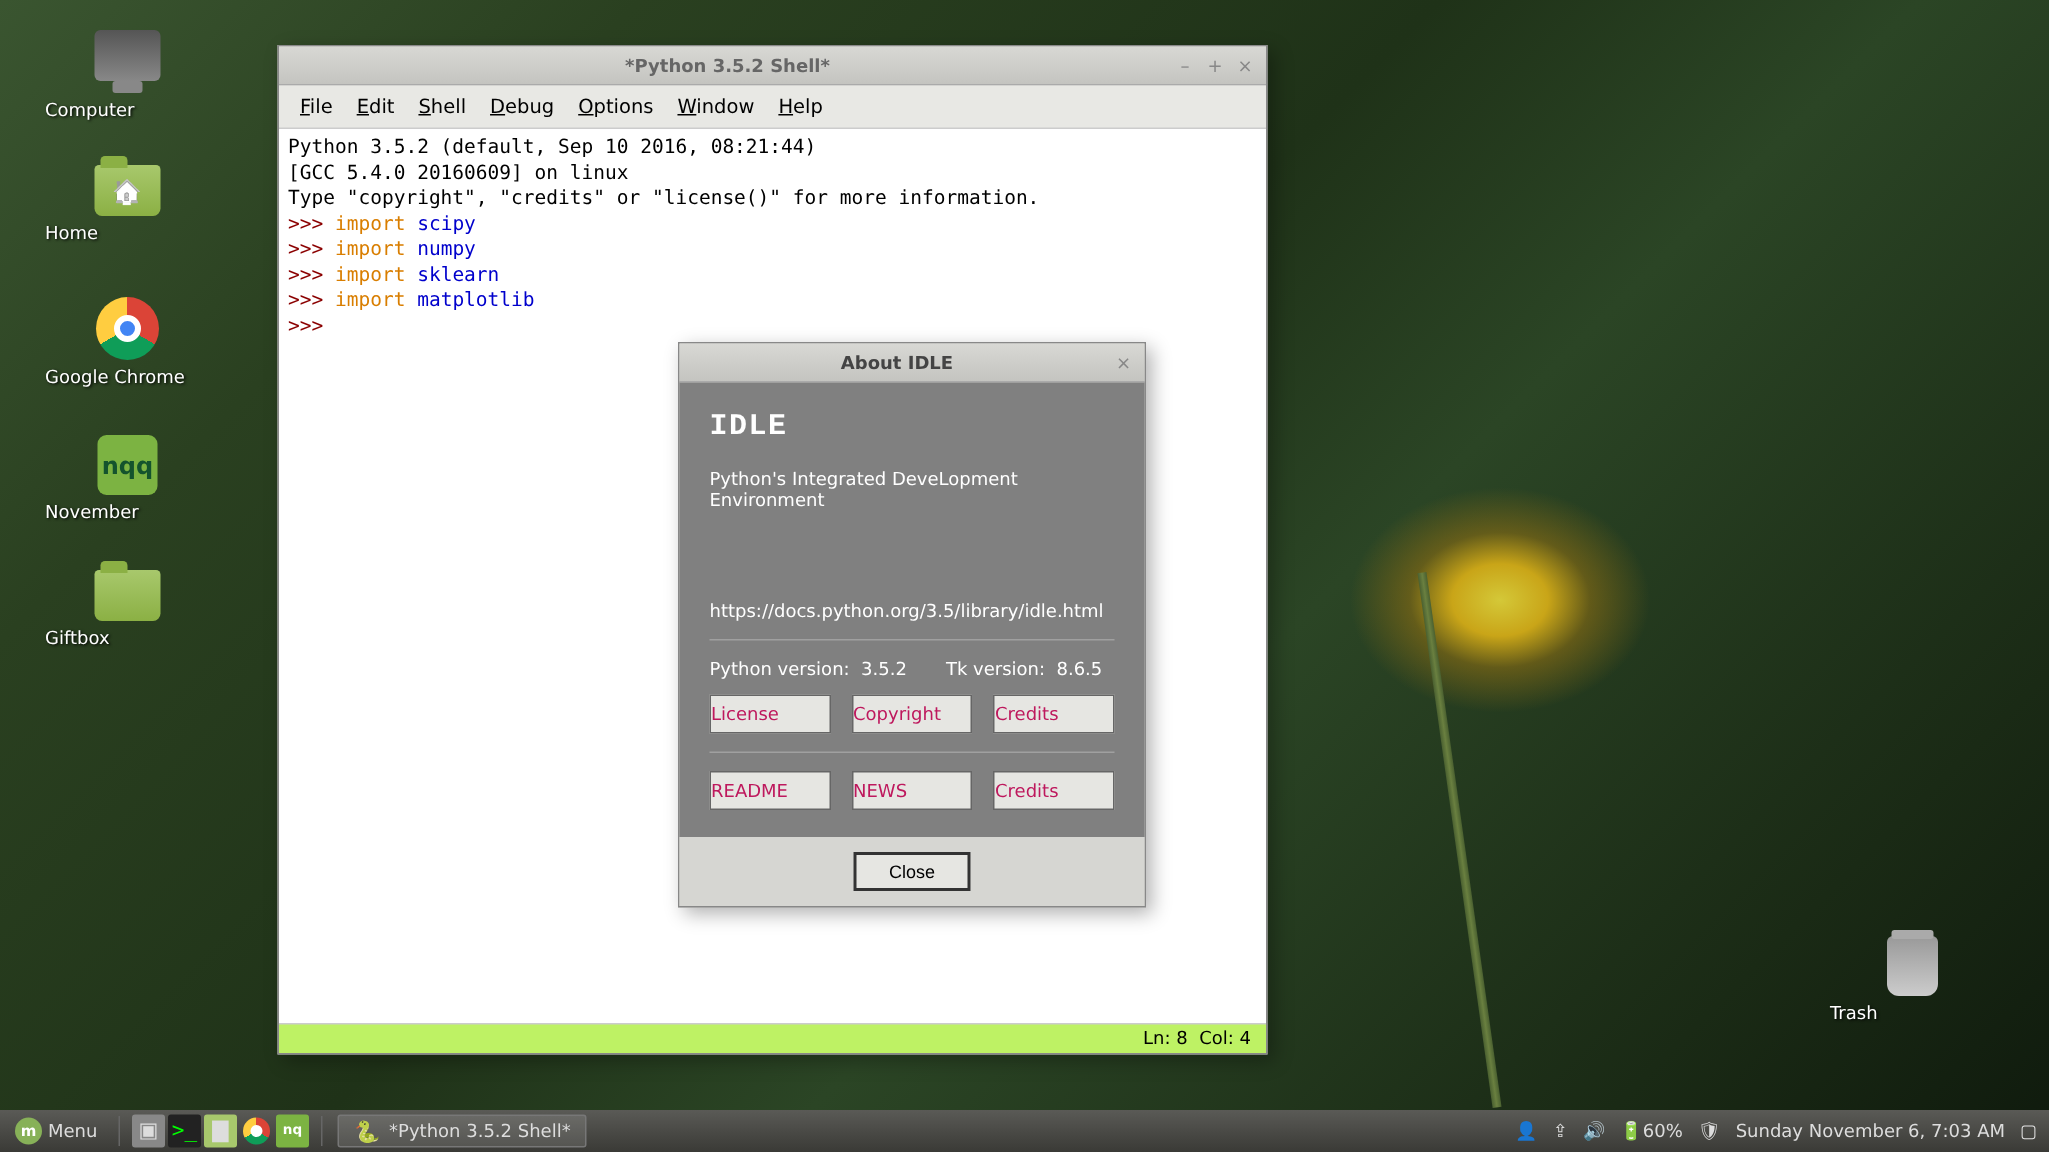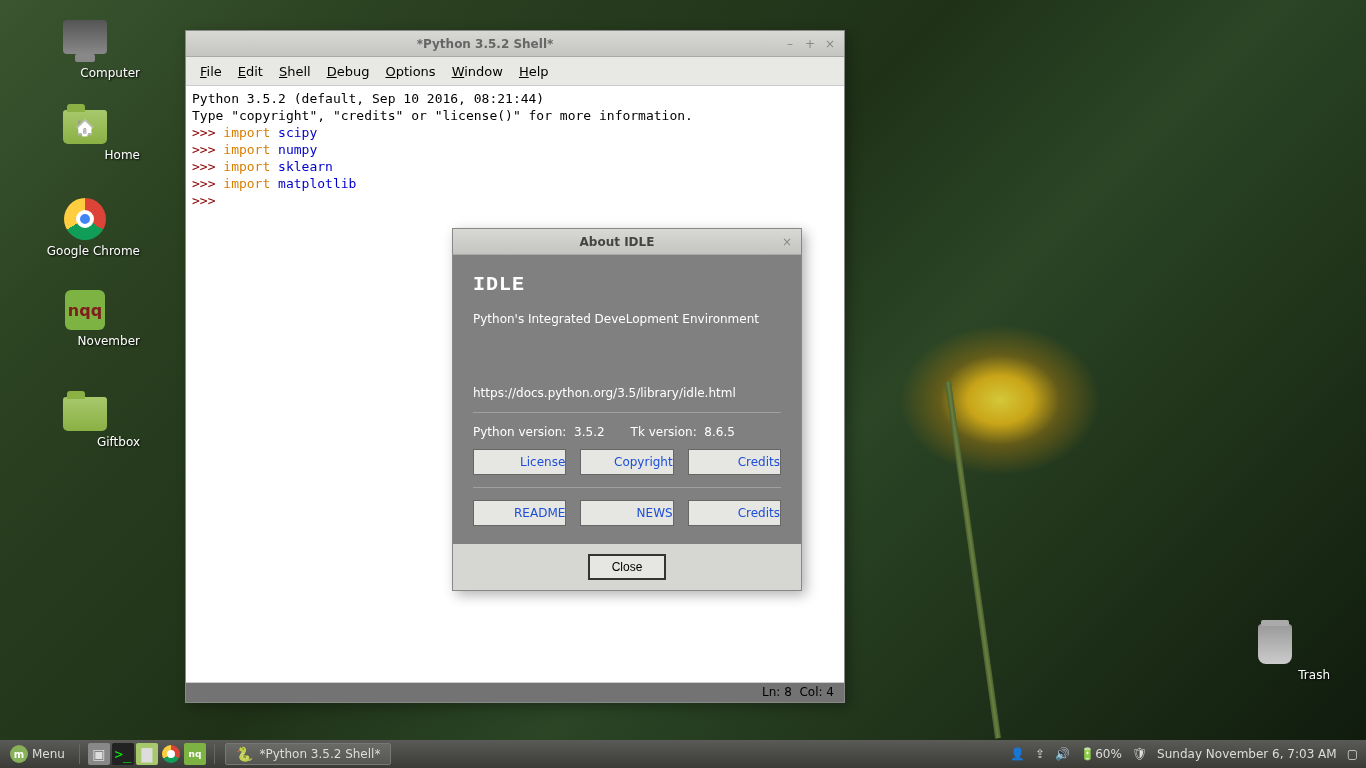--- a/index.html
+++ b/index.html
@@ -1,50 +1,50 @@
 <!DOCTYPE html>
 <html><head>
 <meta charset="utf-8">
 <style>
 *{margin:0;padding:0;box-sizing:border-box}
 body{width:1366px;height:768px;overflow:hidden;font-family:"DejaVu Sans",sans-serif;font-size:13px;position:relative;background:#2b4020}
 .wallpaper{position:absolute;inset:0;background:radial-gradient(ellipse 400px 300px at 1000px 400px,#d4c838 0%,#c9a518 8%,rgba(139,110,20,0.6) 15%,transparent 25%),linear-gradient(135deg,#3a5530 0%,#2a4020 20%,#1f3218 45%,#2b4525 60%,#1a2a15 85%,#0f1a0d 100%)}
 .flower-stem{position:absolute;left:970px;top:380px;width:6px;height:360px;background:linear-gradient(90deg,#4a6030,#6a8040,#4a6030);transform:rotate(-8deg)}
-.desktop-icon{position:absolute;width:110px;text-align:right;color:#fff;cursor:pointer}
+.desktop-icon{position:absolute;width:110px;text-align:left;color:#fff;cursor:pointer}
 .desktop-icon .ico{width:48px;height:48px;margin:0 auto 4px;display:flex;align-items:center;justify-content:center}
 .desktop-icon .lbl{font-size:12px;text-shadow:1px 1px 2px #000}
 .ico-monitor{background:linear-gradient(#555,#888);border-radius:4px;position:relative}
 .ico-monitor::after{content:"";position:absolute;bottom:-8px;left:50%;transform:translateX(-50%);width:20px;height:8px;background:#888;border-radius:2px}
 .ico-folder{background:linear-gradient(#a8c86c,#8bb044);border-radius:3px 3px 5px 5px;position:relative}
 .ico-folder::before{content:"";position:absolute;top:-6px;left:4px;width:18px;height:8px;background:#8bb044;border-radius:3px 3px 0 0}
 .ico-home::after{content:"🏠";position:absolute;inset:0;display:flex;align-items:center;justify-content:center;font-size:16px;filter:grayscale(1) brightness(1.5)}
 .ico-chrome{border-radius:50%;background:conic-gradient(#db4437 0 120deg,#0f9d58 120deg 240deg,#ffcd40 240deg 360deg);position:relative}
 .ico-chrome::after{content:"";position:absolute;inset:28%;background:#4285f4;border:4px solid #fff;border-radius:50%}
-.ico-nqq{background:#7cb342;border-radius:6px;color:#7f1d1d;font-weight:bold;font-size:16px}
+.ico-nqq{background:#7cb342;border-radius:6px;color:#14532d;font-weight:bold;font-size:16px}
 .ico-trash{background:linear-gradient(#999,#ccc);border-radius:4px 4px 8px 8px;position:relative}
 .ico-trash::before{content:"";position:absolute;top:-4px;left:10%;right:10%;height:6px;background:#aaa;border-radius:2px}
 .window{position:absolute;background:#d6d6d2;border:1px solid #888;box-shadow:4px 4px 12px rgba(0,0,0,0.3)}
 .titlebar{height:26px;background:linear-gradient(#d8d8d4,#c4c4c0);border-bottom:1px solid #aaa;display:flex;align-items:center;padding:0 6px;font-size:12px;color:#666}
 .titlebar .ttl{flex:1;text-align:center;font-weight:bold}
 .titlebar .tbtn{width:16px;height:16px;margin-left:4px;color:#888;cursor:pointer;text-align:center;line-height:16px}
 .menubar{height:24px;background:#e8e8e4;display:flex;align-items:center;padding:14px 6px;border-bottom:1px solid #ccc}
 .menubar .mi{padding:2px 8px;cursor:pointer;font-size:13px}
 .menubar .mi u{text-decoration:underline}
 .shell-text{background:#fff;padding:4px 6px;font-family:"DejaVu Sans Mono",monospace;font-size:13px;line-height:17px;height:596px;overflow:hidden}
 .shell-text .kw{color:#d97e00}
 .shell-text .pr{color:#8b0000}
 .shell-text .bl{color:#0000cc}
-.statusbar{height:20px;background:#737373;border-top:1px solid #ccc;text-align:right;padding:2px 10px;font-size:12px}
+.statusbar{height:20px;background:#bef264;border-top:1px solid #ccc;text-align:right;padding:2px 10px;font-size:12px}
 .about-body{background:#808080;color:#fff;padding:18px 20px;font-size:12px}
 .about-title{font-family:Liberation Mono, monospace;font-size:20px;font-weight:bold;letter-spacing:1px;margin-bottom:16px}
 .about-sub{margin-bottom:60px}
 .about-row{margin:2px 0}
 .about-hr{border:0;border-top:1px solid #a0a0a0;margin:12px 0}
 .btn-row{display:flex;gap:14px;margin-top:10px}
-.btn{flex:1;background:#e6e6e2;color:#1d4ed8;border:1px solid #666;padding:5px 0;cursor:pointer;font-size:12px;text-align:right}
+.btn{flex:1;background:#e6e6e2;color:#be185d;border:1px solid #666;padding:5px 0;cursor:pointer;font-size:12px;text-align:left}
 .close-row{background:#d6d6d2;padding:10px;text-align:center}
 .close-btn{background:#e6e6e2;border:2px solid #333;padding:4px 22px;cursor:pointer;font-size:12px}
 .taskbar{position:absolute;left:0;right:0;bottom:0;height:28px;background:linear-gradient(#5a5a56,#3a3a36);display:flex;align-items:center;color:#ddd;font-size:12px}
 .tb-menu{display:flex;align-items:center;gap:4px;padding:0 10px;height:100%;cursor:pointer}
 .tb-mint{width:18px;height:18px;background:#87b158;border-radius:50%;display:flex;align-items:center;justify-content:center;font-size:10px;font-weight:bold;color:#fff}
 .tb-sep{width:1px;height:20px;background:#666;margin:0 4px}
 .tb-ql{display:flex;gap:2px;padding:0 4px}
 .tb-ql .q{width:22px;height:22px;cursor:pointer;border-radius:2px;display:flex;align-items:center;justify-content:center;font-size:14px}
 .tb-task{display:flex;align-items:center;gap:6px;background:rgba(255,255,255,0.12);border:1px solid #777;padding:2px 10px;margin-left:6px;height:22px;cursor:pointer;border-radius:2px}
 .tb-right{margin-left:auto;display:flex;align-items:center;gap:10px;padding-right:8px}
@@ -65,21 +65,21 @@
   <div class="lbl">Home</div>
 </div>
 <div class="desktop-icon" style="left:30px;top:198px">
   <div class="ico ico-chrome" style="width:42px;height:42px"></div>
   <div class="lbl">Google Chrome</div>
 </div>
 <div class="desktop-icon" style="left:30px;top:290px">
   <div class="ico ico-nqq" style="width:40px;height:40px">nqq</div>
   <div class="lbl">November</div>
 </div>
-<div class="desktop-icon" style="left:30px;top:397px">
+<div class="desktop-icon" style="left:30px;top:380px">
   <div class="ico ico-folder" style="width:44px;height:34px"></div>
   <div class="lbl">Giftbox</div>
 </div>
 <div class="desktop-icon" style="left:1220px;top:624px">
   <div class="ico ico-trash" style="width:34px;height:40px"></div>
   <div class="lbl">Trash</div>
 </div>
 
 <div class="window" style="left:185px;top:30px;width:660px">
   <div class="titlebar">
@@ -92,33 +92,34 @@
     <span class="mi"><u>F</u>ile</span>
     <span class="mi"><u>E</u>dit</span>
     <span class="mi"><u>S</u>hell</span>
     <span class="mi"><u>D</u>ebug</span>
     <span class="mi"><u>O</u>ptions</span>
     <span class="mi"><u>W</u>indow</span>
     <span class="mi"><u>H</u>elp</span>
   </div>
   <div class="shell-text">
 <div>Python 3.5.2 (default, Sep 10 2016, 08:21:44)</div>
+<div>[GCC 5.4.0 20160609] on linux</div>
 <div>Type "copyright", "credits" or "license()" for more information.</div>
 <div><span class="pr">&gt;&gt;&gt;</span> <span class="kw">import</span> <span class="bl">scipy</span></div>
 <div><span class="pr">&gt;&gt;&gt;</span> <span class="kw">import</span> <span class="bl">numpy</span></div>
 <div><span class="pr">&gt;&gt;&gt;</span> <span class="kw">import</span> <span class="bl">sklearn</span></div>
 <div><span class="pr">&gt;&gt;&gt;</span> <span class="kw">import</span> <span class="bl">matplotlib</span></div>
 <div><span class="pr">&gt;&gt;&gt;</span> </div>
   </div>
   <div class="statusbar">
     <span>Ln: 8</span>&nbsp;&nbsp;<span>Col: 4</span>
   </div>
 </div>
 
-<div class="window" style="left:452px;top:228px;width:350px">
+<div class="window" style="left:452px;top:228px;width:312px">
   <div class="titlebar">
     <span class="ttl" style="color:#444">About IDLE</span>
     <span class="tbtn">×</span>
   </div>
   <div class="about-body">
     <div class="about-title">IDLE</div>
     <div class="about-sub">Python's Integrated DeveLopment Environment</div>
     <div class="about-row">https://docs.python.org/3.5/library/idle.html</div>
     <hr class="about-hr">
     <div style="display:flex;gap:26px">

